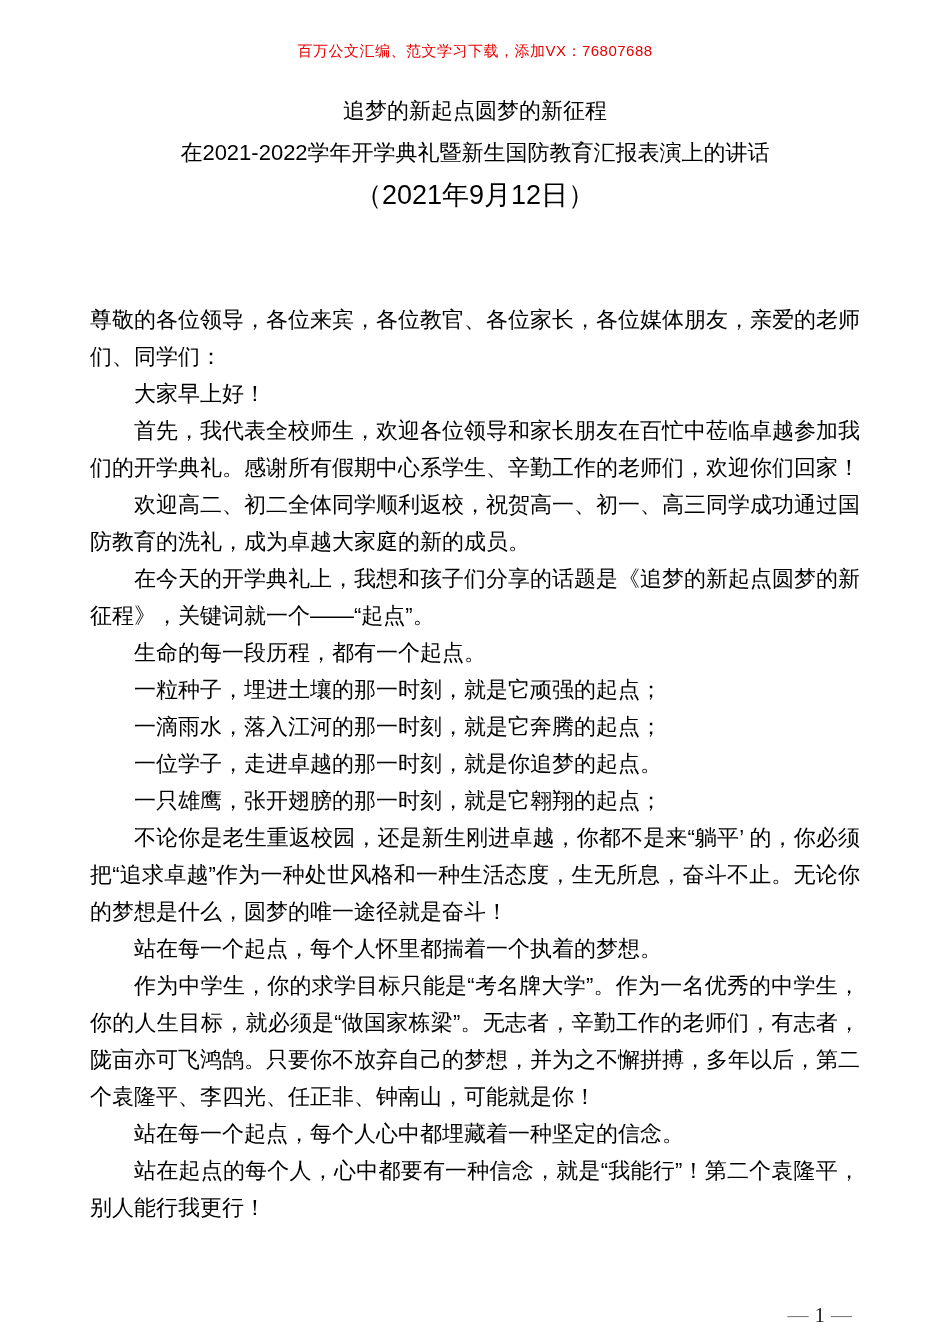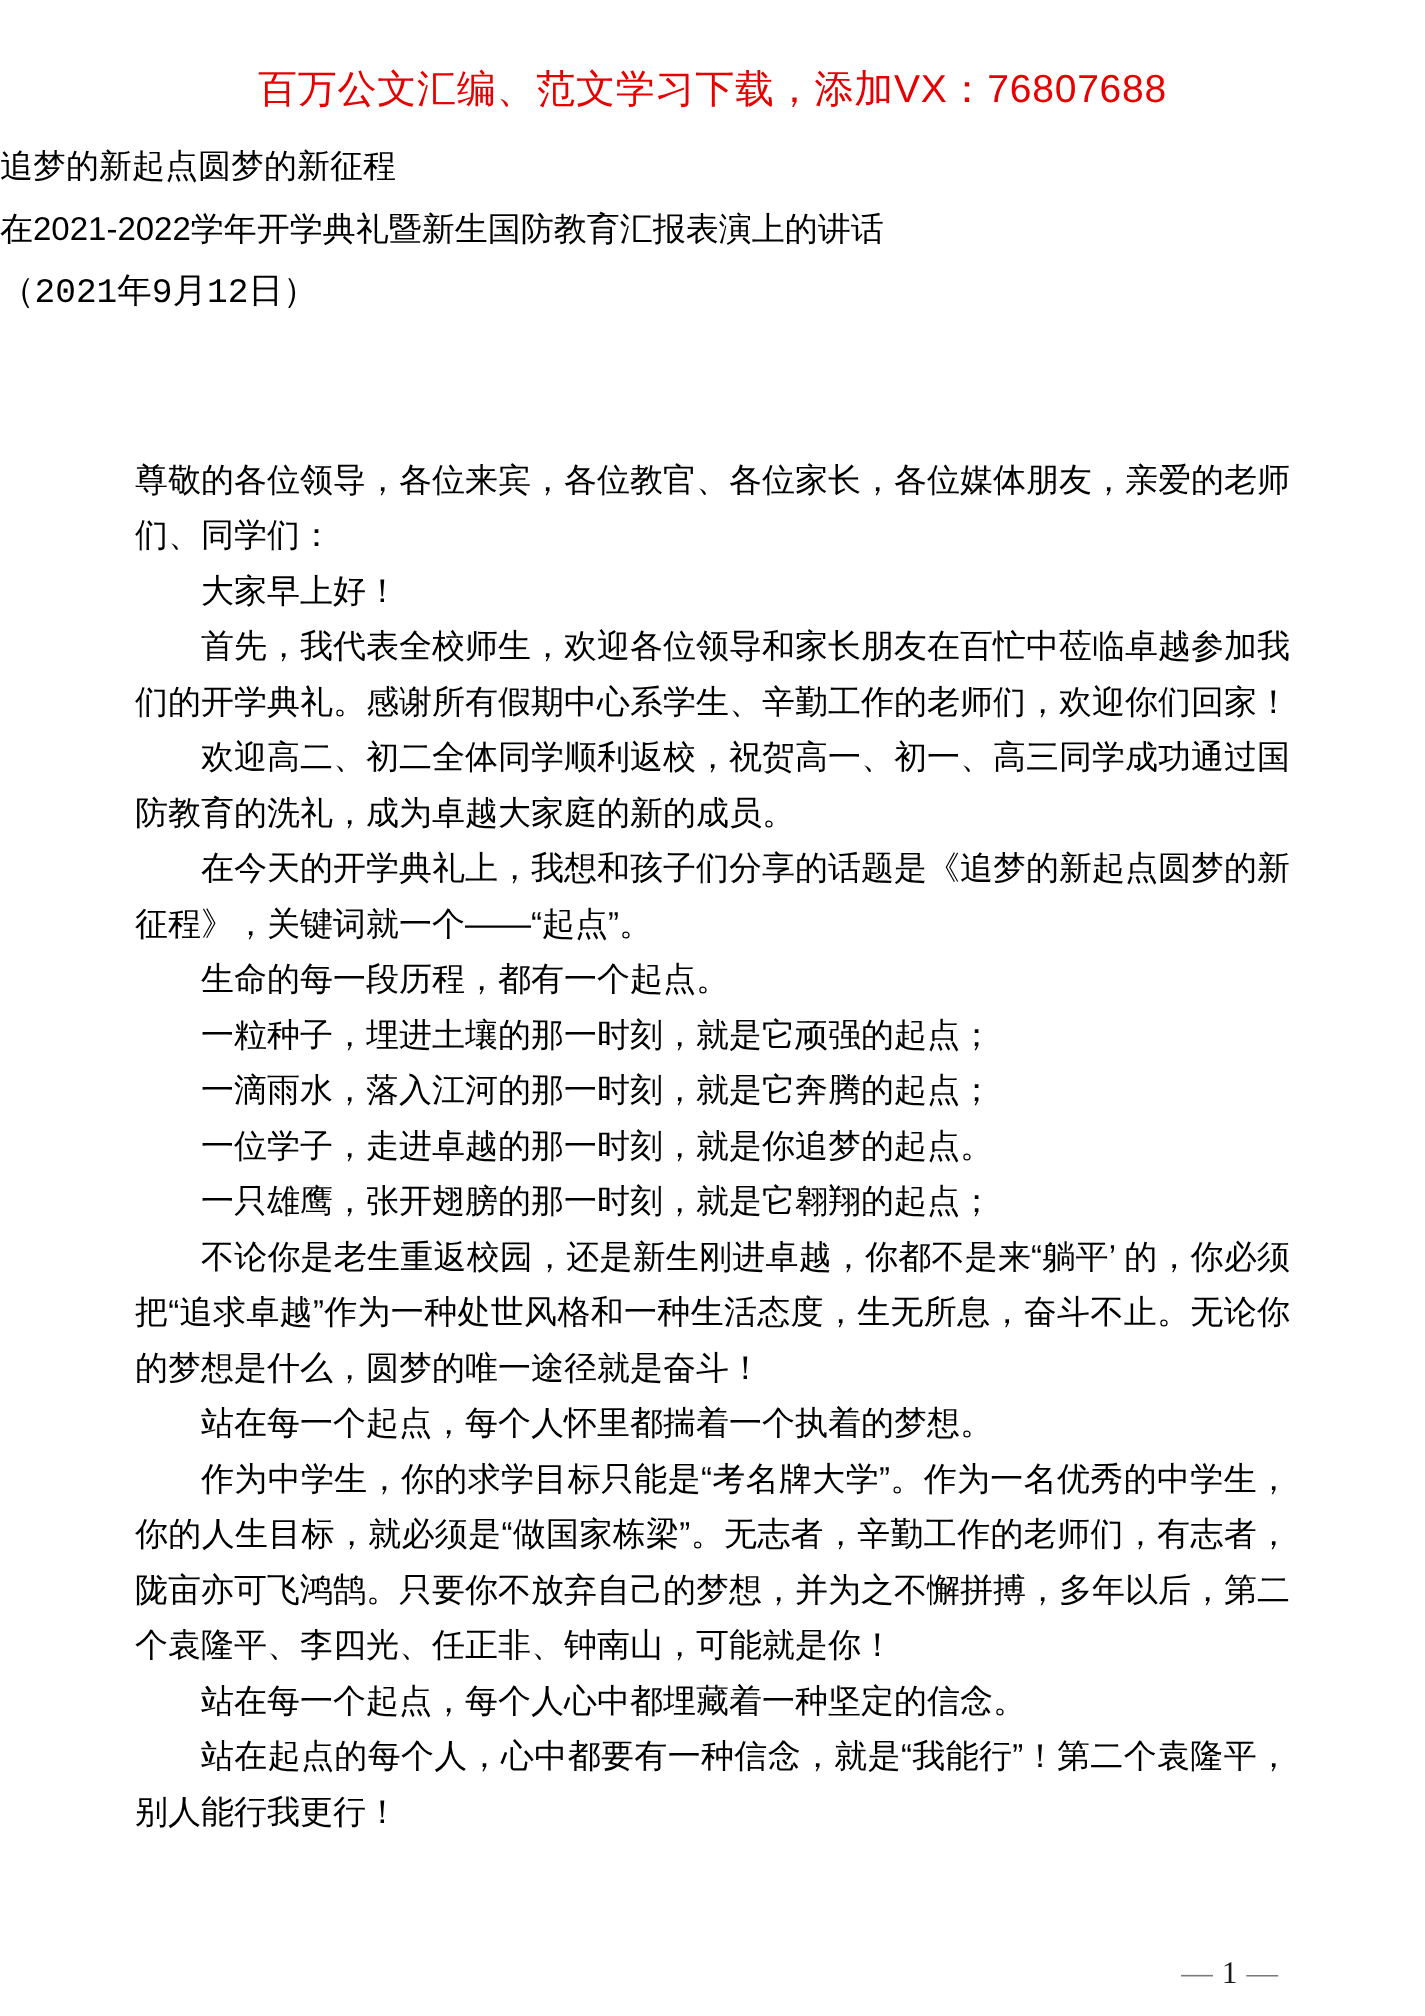--- a/index.html
+++ b/index.html
@@ -15,38 +15,37 @@
     overflow: hidden;
     font-family: "Liberation Sans", "DejaVu Sans", sans-serif;
     color: #000000;
   }
   .watermark {
     position: absolute;
     top: 42px;
     left: 0;
     width: 100%;
     text-align: center;
-    font-size: 26px;
+    font-size: 15px;
     font-weight: 400;
     color: #e60000;
     letter-spacing: 0.5px;
   }
   .title-block {
     position: absolute;
     top: 90px;
     left: 0;
     width: 100%;
-    text-align: left;
+    text-align: center;
     font-size: 22px;
     line-height: 42px;
     font-weight: 400;
   }
   .title-block .date-line {
-    font-size: 23px;
-    font-family: Liberation Mono, monospace;
+    font-size: 27px;
   }
   .body-block {
     position: absolute;
     top: 276px;
     left: 90px;
     right: 90px;
     font-size: 22px;
     line-height: 37px;
     text-align: justify;
     text-justify: inter-ideograph;

